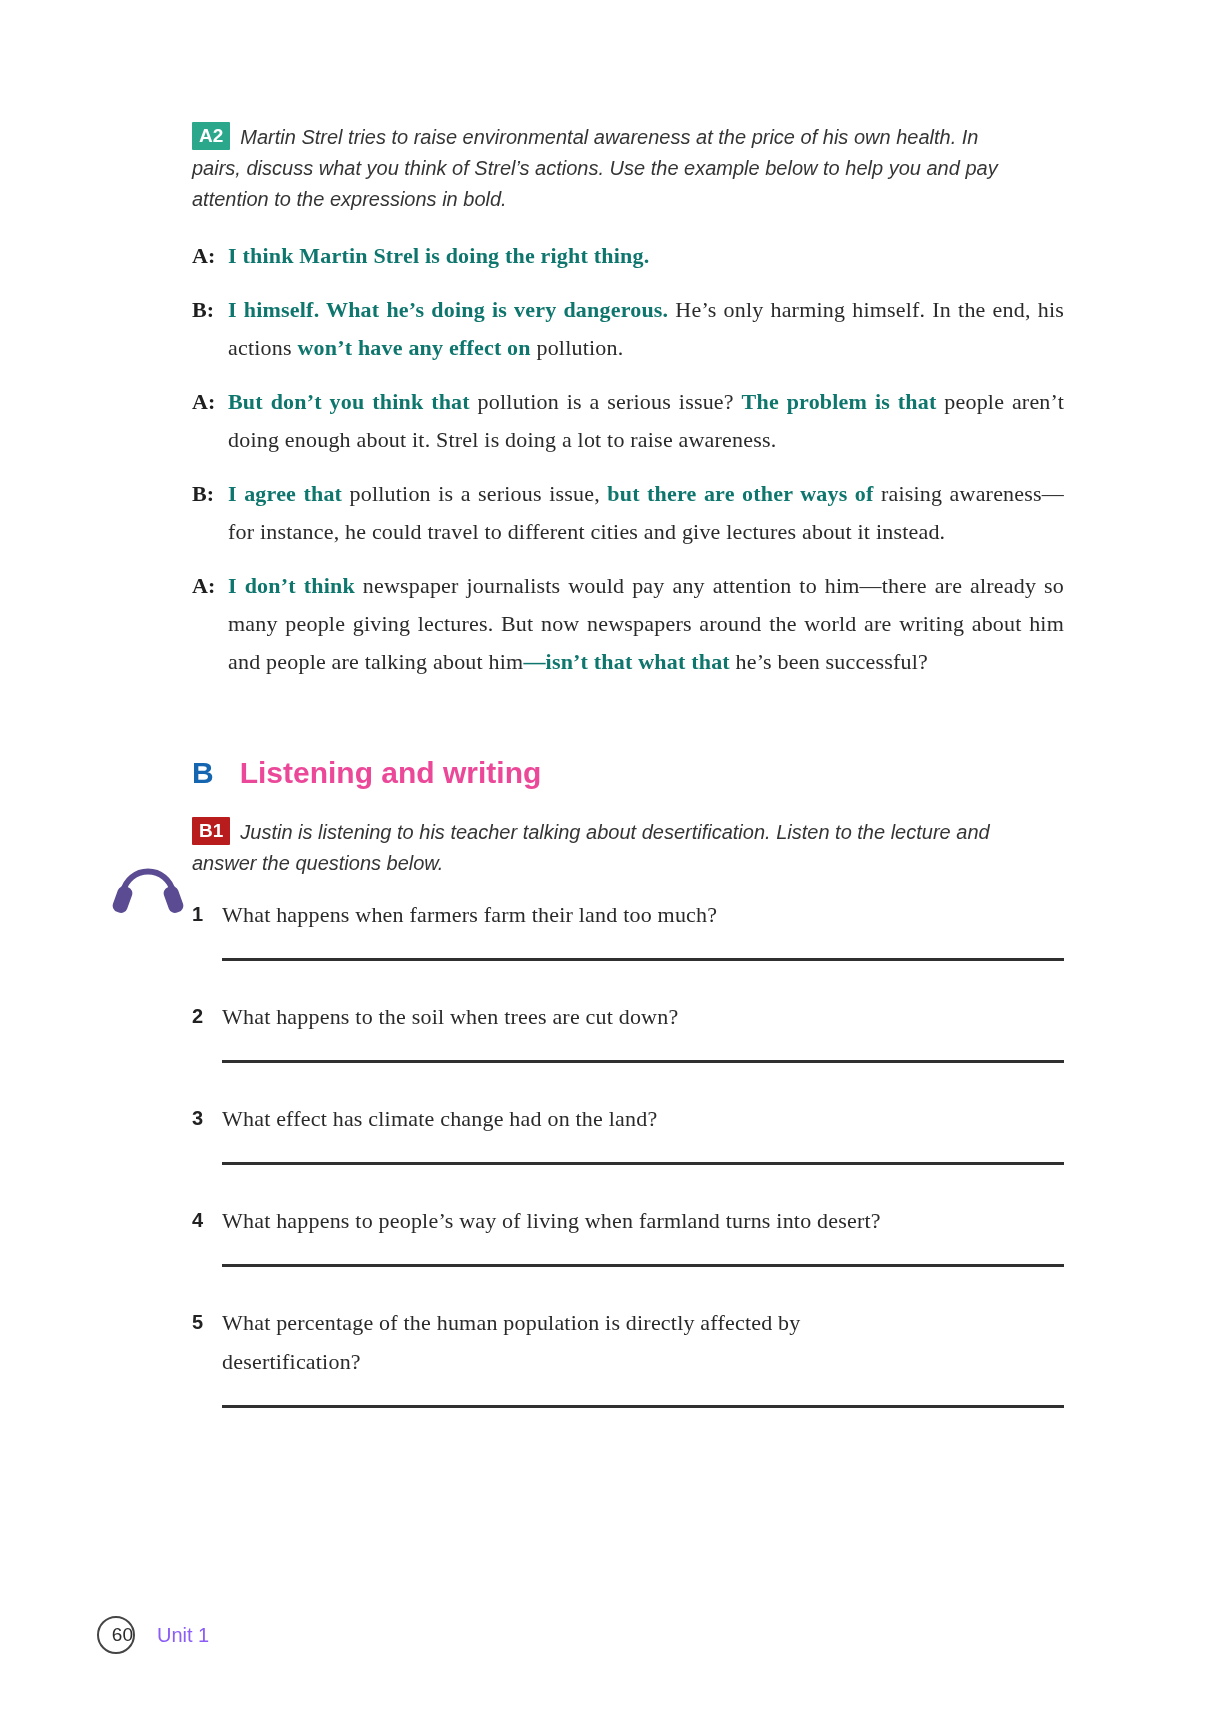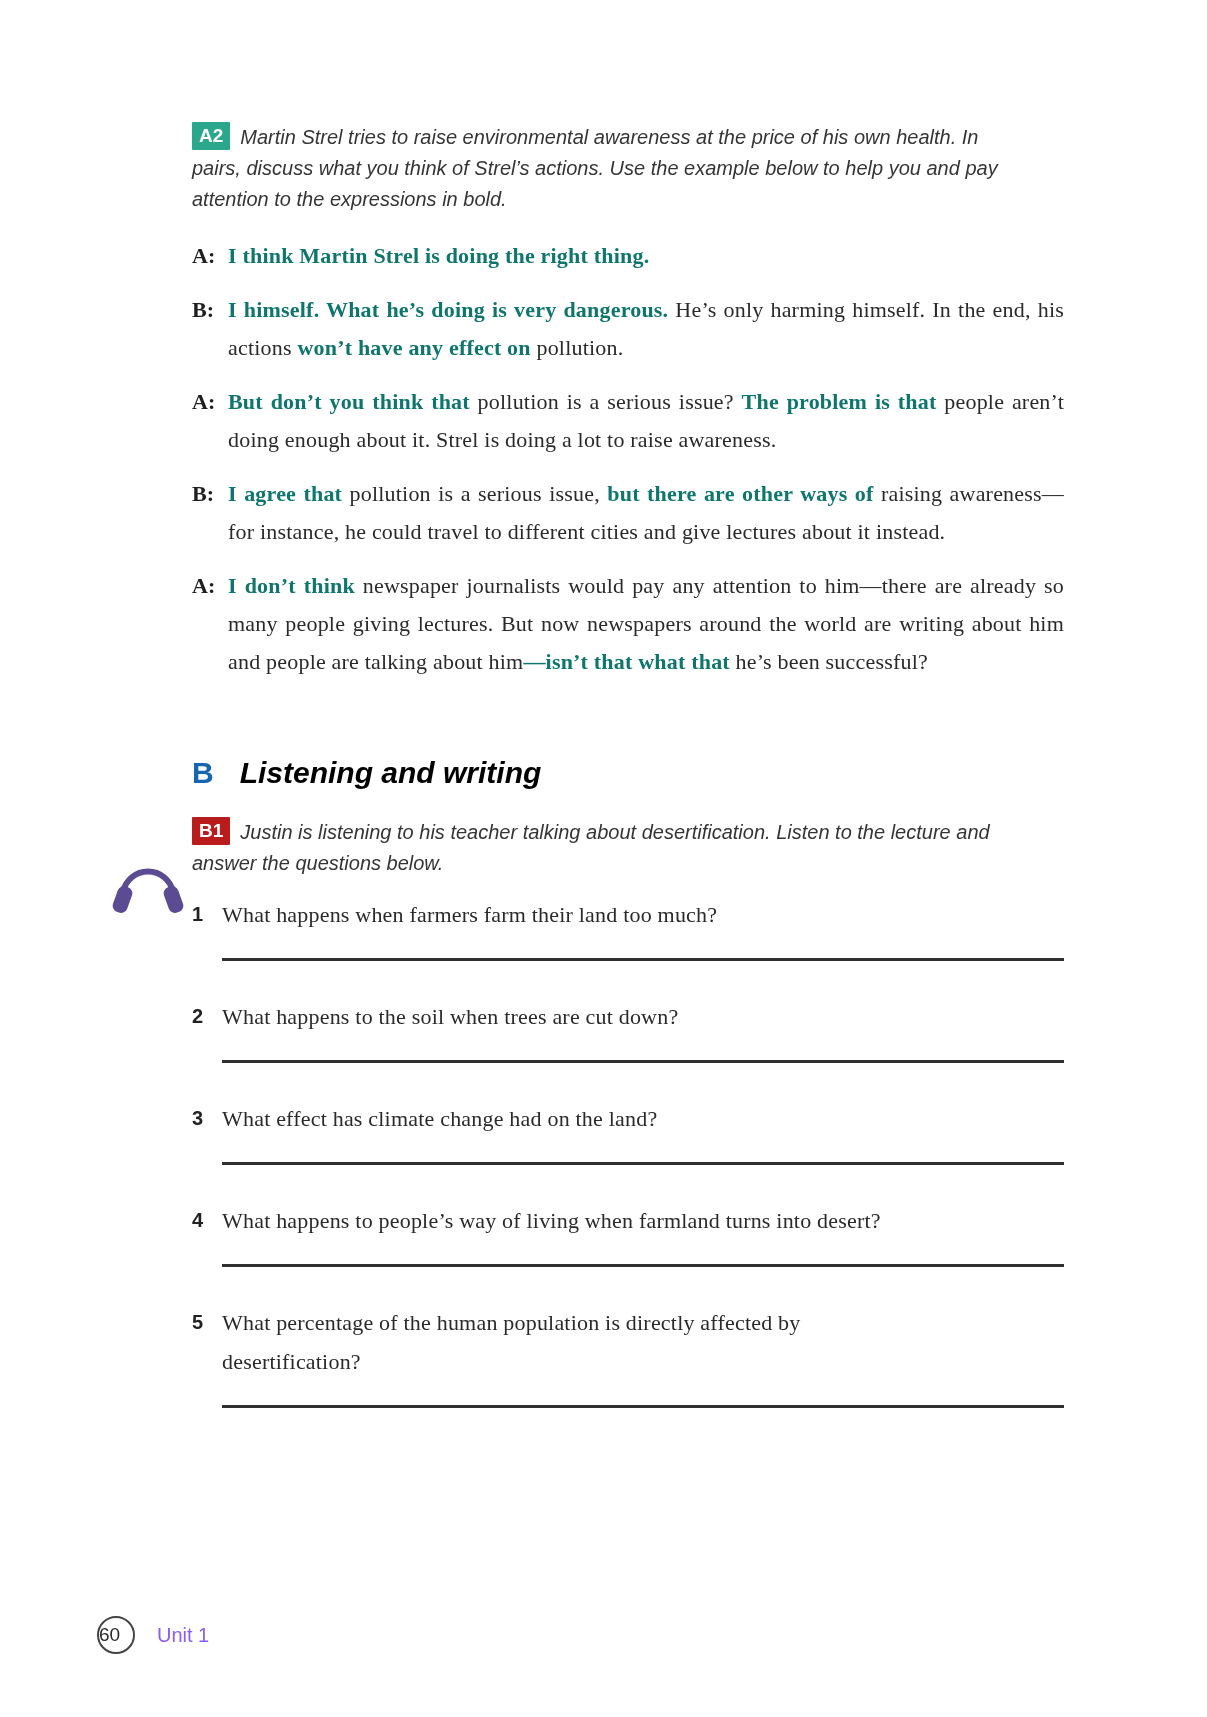--- a/index.html
+++ b/index.html
@@ -109,21 +109,21 @@
     display:flex;
     align-items:center;
     font-family:"Liberation Sans", sans-serif;
   }
   .page-circle {
     width:38px; height:38px;
     border:2px solid #454545;
     border-radius:50%;
     display:flex;
     align-items:center;
-    justify-content:flex-start;
+    justify-content:flex-end;
     font-size:19px;
     color:#2b2b2b;
     box-sizing:border-box;
   }
   .unit-label {
     margin-left:22px;
     font-size:20px;
     color:#8b5cf6;
   }
 </style>
@@ -161,21 +161,21 @@
         <span class="speaker">B:</span>
         <div class="dialogue-text"><strong>I agree that</strong><span> pollution is a serious issue, </span><strong>but there are other ways of</strong><span> raising awareness—for instance, he could travel to different cities and give lectures about it instead.</span></div>
       </div>
       <div class="dialogue-entry">
         <span class="speaker">A:</span>
         <div class="dialogue-text"><strong>I don’t think</strong><span> newspaper journalists would pay any attention to him—there are already so many people giving lectures. But now newspapers around the world are writing about him and people are talking about him</span><strong>—isn’t that what that</strong><span> he’s been successful?</span></div>
       </div>
     </div>
 
   <div class="section-heading">
-    <span class="letter" style="color: rgb(21, 101, 176);">B</span><span class="title" style="color: #000000; font-style: italic;">Listening and writing</span>
+    <span class="letter" style="color: rgb(21, 101, 176);">B</span><span class="title" style="color: #ec4899;">Listening and writing</span>
   </div>
 
   <p class="instr instr-b1">
     <span class="badge badge-b1" style="background: #b91c1c;">B1</span><span class="instr-text">Justin is listening to his teacher talking about desertification. Listen to the lecture and
 answer the questions below.</span>
   </p>
 
   <div class="questions">
       <div class="question-block">
         <div class="question-row">

